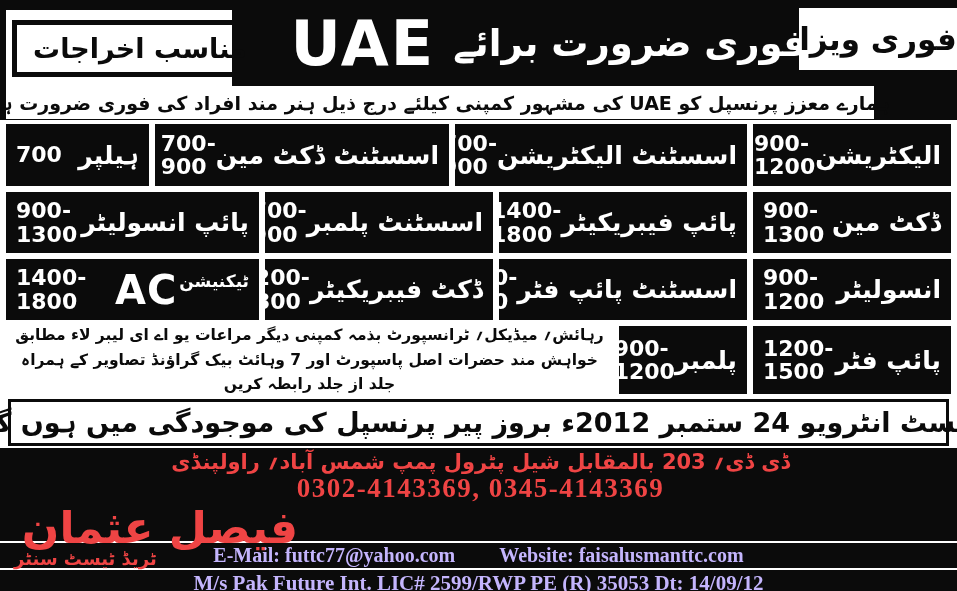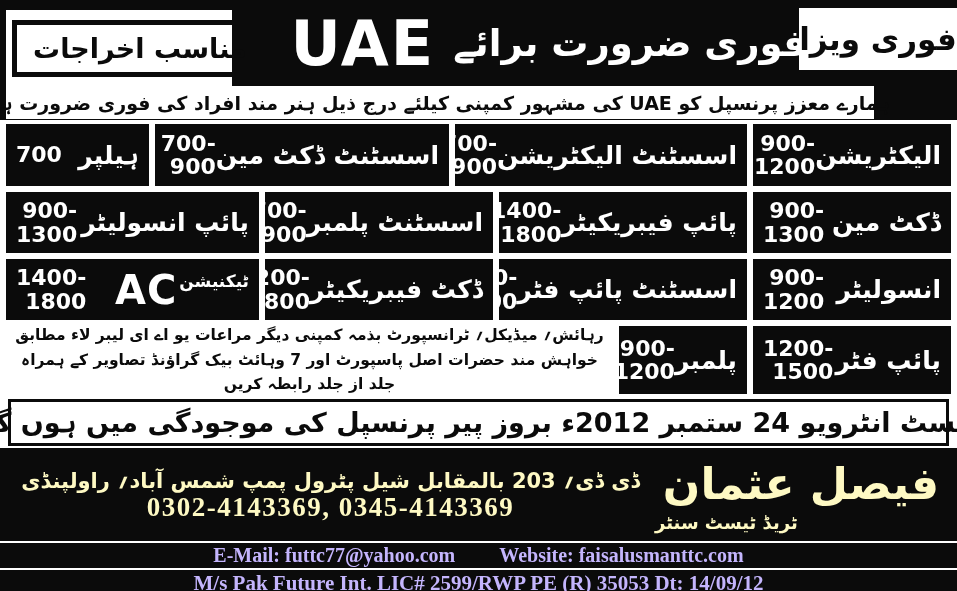--- a/index.html
+++ b/index.html
@@ -42,40 +42,40 @@
   .r1 { height:68px; } .r2 { height:67px; } .r3 { height:67px; } .r4 { height:74px; }
   .jbox {
     background:#0b0b0b; color:#fff; display:flex; direction:rtl; align-items:center;
     justify-content:space-between; padding:0 10px; overflow:hidden;
   }
   .w198 { flex:0 0 198px; } .w292 { flex:0 0 292px; } .w294 { flex:0 0 294px; }
   .w248 { flex:0 0 248px; } .w228 { flex:0 0 228px; } .w128 { flex:0 0 128px; }
   .grow { flex:1 1 auto; }
   .jtitle { font-size:25px; font-weight:bold; direction:rtl; white-space:nowrap; }
   .jsal {
-    direction:ltr; text-align:right; font-weight:bold; font-size:22px;
+    direction:ltr; text-align:left; font-weight:bold; font-size:22px;
     line-height:1.05; display:flex; flex-direction:column; white-space:nowrap;
   }
   .ac-title { display:flex; direction:rtl; align-items:center; gap:2px; }
   .ac-small { font-size:17px; font-weight:bold; margin-top:-18px; }
   .ac-big { font-size:40px; font-weight:800; direction:ltr; letter-spacing:1px; }
   .conditions {
     flex:1 1 auto; background:#fff; color:#0b0b0b; direction:rtl; font-size:15.5px;
     font-weight:bold; display:flex; align-items:center; text-align:center;
     line-height:1.6; padding:0 6px;
   }
   
   .interview { height:52px; background:#fff; padding:3px 8px 2px; }
   .interview-inner {
     height:100%; border:3px solid #0b0b0b; display:flex; align-items:center;
     justify-content:center; font-size:27px; font-weight:bold; direction:rtl;
     color:#0b0b0b; white-space:nowrap;
   }
   
-  .contact { height:93px; background:#0b0b0b; color:#fef9c3; display:flex; padding:2px 6px 0 10px; }
+  .contact { height:93px; background:#0b0b0b; color:#ef4444; display:flex; padding:2px 6px 0 10px;flex-direction:column; }
   .contact-left { flex:1; display:flex; flex-direction:column; align-items:center; justify-content:center; }
   .addr { font-size:21px; font-weight:bold; direction:rtl; white-space:nowrap; }
   .tel, .mobile {
     font-family:"Liberation Serif", serif; font-weight:bold; font-size:27px;
     letter-spacing:1.5px; line-height:1.05; white-space:nowrap;
   }
   .company { width:300px; position:relative; display:flex; align-items:center; justify-content:center; }
   .company-name { font-size:44px; font-weight:bold; direction:rtl; margin-bottom:24px; white-space:nowrap; }
   .company-sub { position:absolute; left:4px; bottom:8px; font-size:18px; font-weight:bold; direction:rtl; white-space:nowrap; }
   

